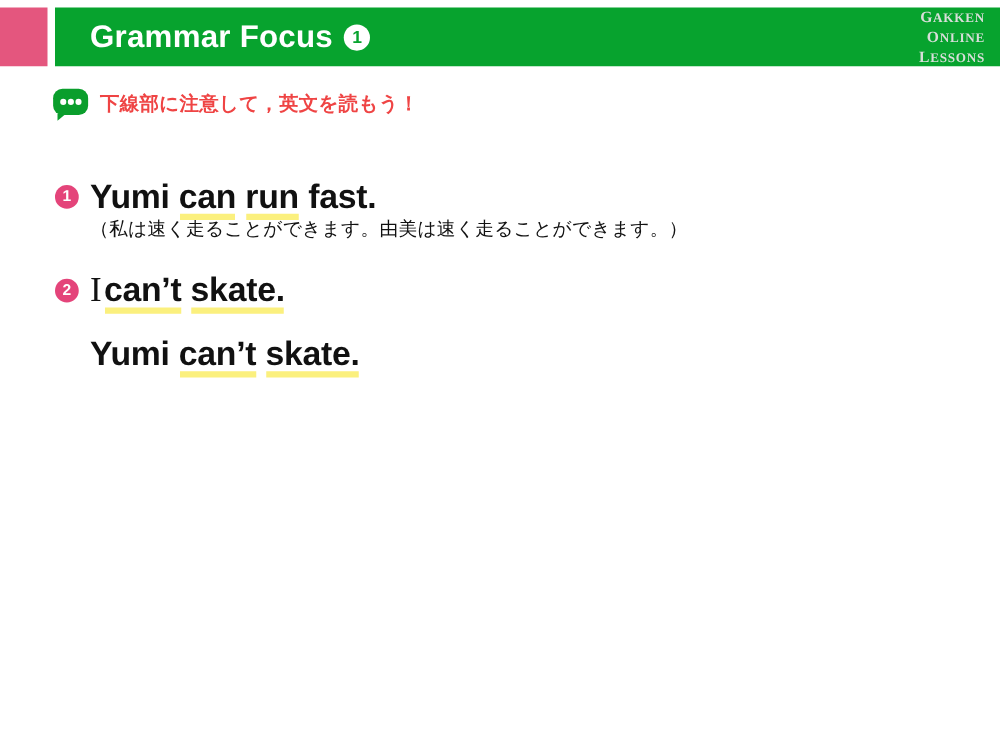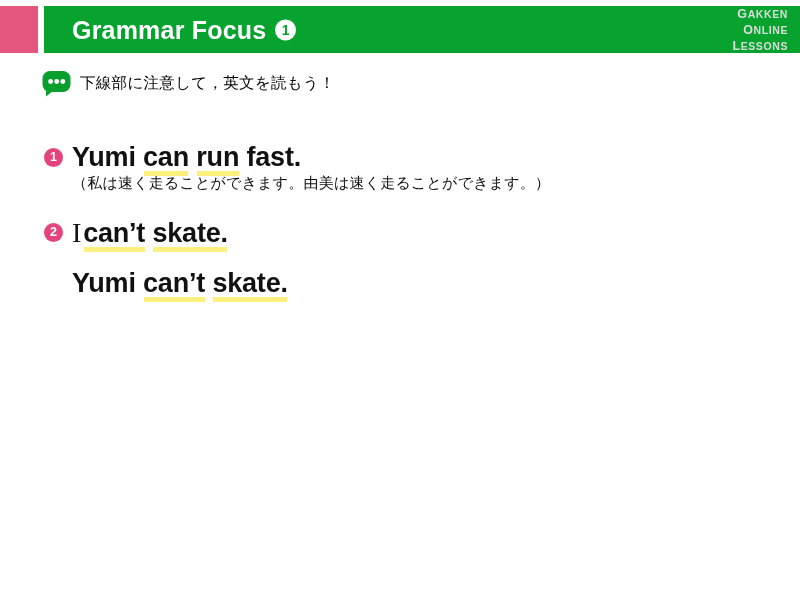--- a/index.html
+++ b/index.html
@@ -74,20 +74,21 @@
     top: 50%;
     transform: translateY(-50%);
     color: #d8ded9;
     font-size: 10.5px;
     font-weight: bold;
     line-height: 1.28;
     text-align: right;
     letter-spacing: 0.6px;
     font-variant: small-caps;
     text-transform: uppercase;
+    font-family: Liberation Serif, serif;
   }
   .brand-logo > div:first-letter {
     font-size: 12.5px;
   }
 
   
   .instruction {
     position: absolute;
     left: 42px;
     top: 70px;
@@ -95,22 +96,22 @@
     align-items: center;
     gap: 8px;
   }
   .bubble-icon {
     width: 30px;
     height: 27px;
     flex: 0 0 auto;
   }
   .instruction-text {
     font-size: 15.5px;
-    font-weight: normal;
-    color: #000000;
+    font-weight: bold;
+    color: #ef4444;
     white-space: nowrap;
     letter-spacing: 0.3px;
   }
 
   
   .items {
     position: absolute;
     left: 0;
     top: 124px;
     width: 800px;

